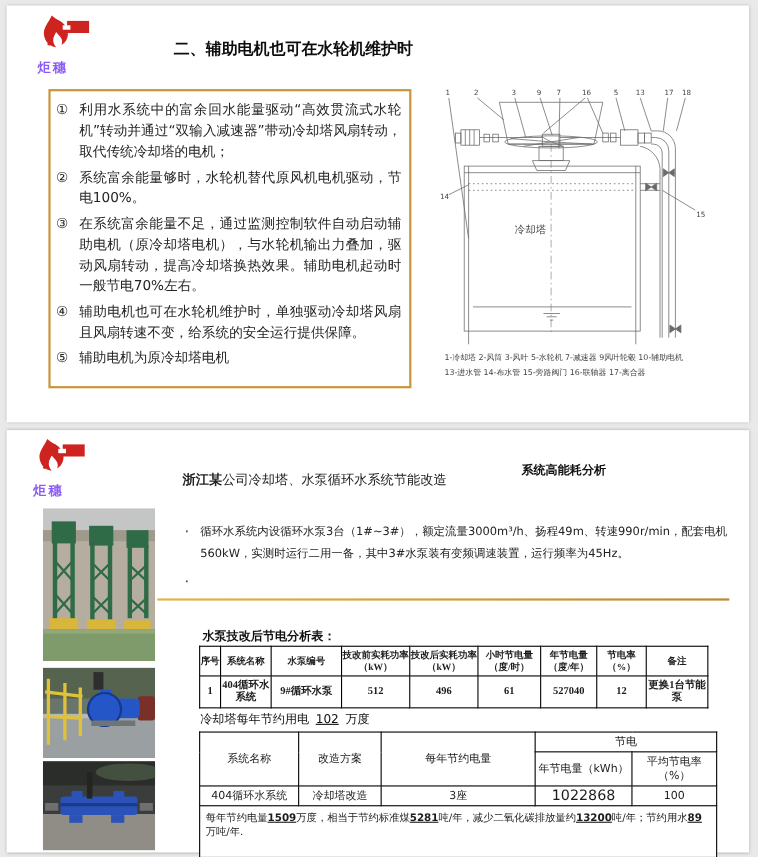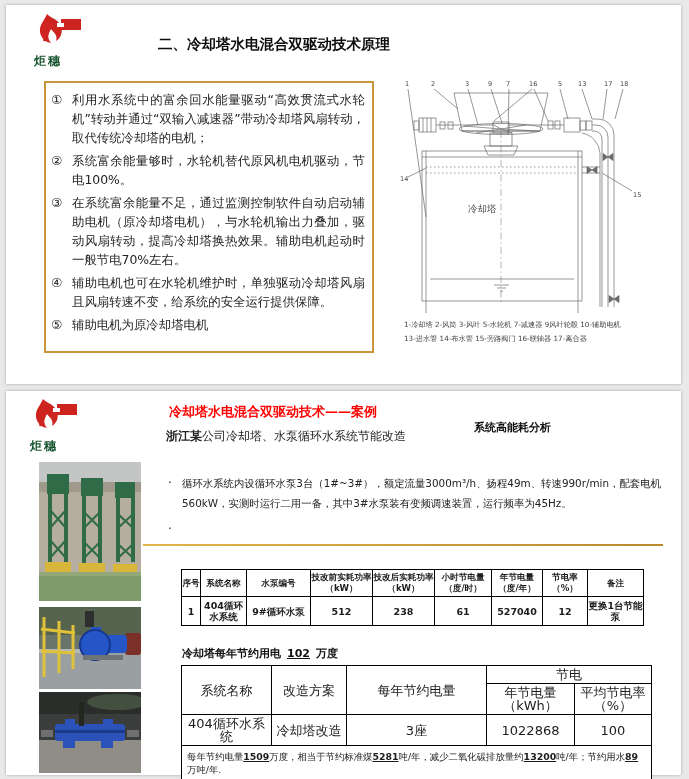--- a/index.html
+++ b/index.html
@@ -9,21 +9,21 @@
     font-family:"DejaVu Sans","Liberation Sans",sans-serif;
     color:#1c1c1c;overflow:hidden;
   }
   .page{position:absolute;left:6px;width:675px;background:#ffffff;
         box-shadow:0 0 3px rgba(0,0,0,.28);}
   .page1{top:5px;height:379px;}
   .page2{top:391px;height:384px;}
 
   
   .logo{position:absolute;width:64px;text-align:left;}
-  .logo .logo-text{font-size:12px;font-weight:bold;color:#14532d;letter-spacing:2px;margin-top:0px;}
+  .logo .logo-text{font-size:12px;font-weight:bold;color:#8b5cf6;letter-spacing:2px;margin-top:0px;}
 
   
   .s1-title{position:absolute;left:152px;top:30px;font-size:14.5px;font-weight:bold;color:#0d0d0d;white-space:nowrap;}
   .list-box{position:absolute;left:38px;top:76px;width:330px;height:272px;
             border:2px solid #c9953c;box-sizing:border-box;padding:7px 7px 0 5px;}
   .li{display:flex;margin-bottom:4px;font-size:12.4px;line-height:19px;color:#242424;}
   .li .mk{flex:none;width:21px;}
   .li .tx{text-align:justify;}
 
   .diagram{position:absolute;left:390px;top:64px;}
@@ -39,28 +39,28 @@
   .s2-subtitle .b{font-weight:bold;}
   .s2-section{position:absolute;left:172px;top:62px;font-size:11.5px;font-weight:bold;color:#111;}
   .bullets{position:absolute;left:162px;top:82px;width:498px;}
   .bullet{display:flex;font-size:10.4px;line-height:20px;color:#222;margin-bottom:6px;}
   .bullet .bm{flex:none;width:14px;font-size:12px;}
   .gold-line{position:absolute;left:137px;top:153px;width:520px;height:2px;
              background:linear-gradient(90deg,#e2b54a,#b98a2e);}
   .t1-caption{position:absolute;left:178px;top:180px;font-size:11px;font-weight:bold;color:#111;}
   table{border-collapse:collapse;background:#fff;}
   td,th{border:1px solid #000;text-align:center;vertical-align:middle;}
-  .t1{position:absolute;left:175px;top:178px;width:462px;table-layout:fixed;}
+  .t1{position:absolute;left:175px;top:196px;width:462px;table-layout:fixed;font-family:Liberation Serif, serif;}
   .t1 th{font-size:8.6px;font-weight:bold;padding:2px 0;line-height:11px;}
   .t1 td{font-size:9.5px;font-weight:bold;padding:3px 0;line-height:11px;}
   .t1{border:1.5px solid #000;}
-  .note-line{position:absolute;left:176px;top:255px;font-size:11px;font-weight:bold;color:#111;}
+  .note-line{position:absolute;left:176px;top:255px;font-size:11px;font-weight:normal;color:#111;}
   .note-line .u-val{text-decoration:underline;padding:0 6px;}
   .t2{position:absolute;left:175px;top:274px;width:470px;table-layout:fixed;border:1.5px solid #000;}
-  .t2 td{font-size:13px;padding:2px 1px;line-height:13px;}
+  .t2 td{font-size:10px;padding:2px 1px;line-height:13px;}
   .t2 .big{font-size:13px;font-weight:500;}
   .t2 .foot{text-align:left;vertical-align:top;padding:4px 5px 16px 5px;font-size:9.4px;}
   .u{font-weight:bold;text-decoration:underline;}
 
   .photo{position:absolute;left:33px;display:block;}
 </style>
 </head>
 <body>
 
 <div class="page page1">
@@ -68,21 +68,21 @@
   <div class="logo" style="left:28px;top:8px;">
     <svg width="52" height="36" viewBox="0 0 52 36">
       <path d="M13 1 C10 8 5 12 6 19 C7 25 11 29 17 30 C13 25 14 20 17 16 C20 20 24 22 22 28 C27 25 29 19 27 13 C24 6 18 6 13 1 Z" fill="#ce2420"></path>
       <path d="M20 6 L10 28" stroke="#ce2420" stroke-width="2.4" fill="none"></path>
       <rect x="27" y="6" width="20" height="11" fill="#ce2420"></rect>
       <rect x="23" y="10" width="7" height="4" fill="#ffffff"></rect>
     </svg>
     <div class="logo-text">炬穗</div>
   </div>
 
-  <div class="s1-title">二、冷却塔水电混合双驱动技术原理</div>
+  <div class="s1-title">二、辅助电机也可在水轮机维护时</div>
 
   <div class="list-box">
     <div class="li">
       <span class="mk">①</span>
       <span class="tx">利用水系统中的富余回水能量驱动“高效贯流式水轮机”转动并通过“双输入减速器”带动冷却塔风扇转动，取代传统冷却塔的电机；</span>
     </div>
     <div class="li">
       <span class="mk">②</span>
       <span class="tx">系统富余能量够时，水轮机替代原风机电机驱动，节电100%。</span>
     </div>
@@ -188,21 +188,20 @@
   <div class="logo" style="left:24px;top:7px;">
     <svg width="52" height="36" viewBox="0 0 52 36">
       <path d="M13 1 C10 8 5 12 6 19 C7 25 11 29 17 30 C13 25 14 20 17 16 C20 20 24 22 22 28 C27 25 29 19 27 13 C24 6 18 6 13 1 Z" fill="#ce2420"></path>
       <path d="M20 6 L10 28" stroke="#ce2420" stroke-width="2.4" fill="none"></path>
       <rect x="27" y="6" width="20" height="11" fill="#ce2420"></rect>
       <rect x="23" y="10" width="7" height="4" fill="#ffffff"></rect>
     </svg>
     <div class="logo-text">炬穗</div>
   </div>
 
-  <div class="s2-title">冷却塔水电混合双驱动技术——案例</div>
   <div class="s2-right-heading">系统高能耗分析</div>
   <div class="s2-subtitle"><span class="b">浙江某</span><span>公司冷却塔、水泵循环水系统节能改造</span></div>
 
   <div class="bullets">
     <div class="bullet">
       <span class="bm">·</span>
       <span>循环水系统内设循环水泵3台（1#~3#），额定流量3000m³/h、扬程49m、转速990r/min，配套电机560kW，实测时运行二用一备，其中3#水泵装有变频调速装置，运行频率为45Hz。</span>
     </div>
     <div class="bullet">
       <span class="bm">·</span>
@@ -235,21 +234,21 @@
       <th>小时节电量（度/时）</th>
       <th>年节电量（度/年）</th>
       <th>节电率（%）</th>
       <th>备注</th>
     </tr>
     <tr>
       <td>1</td>
       <td>404循环水系统</td>
       <td>9#循环水泵</td>
       <td>512</td>
-      <td>238</td>
+      <td>496</td>
       <td>61</td>
       <td>527040</td>
       <td>12</td>
       <td>更换1台节能泵</td>
     </tr>
   </tbody>
     </table>
 
   <div class="note-line"><span>冷却塔每年节约用电</span><span class="u-val">102</span><span>万度</span></div>
 

